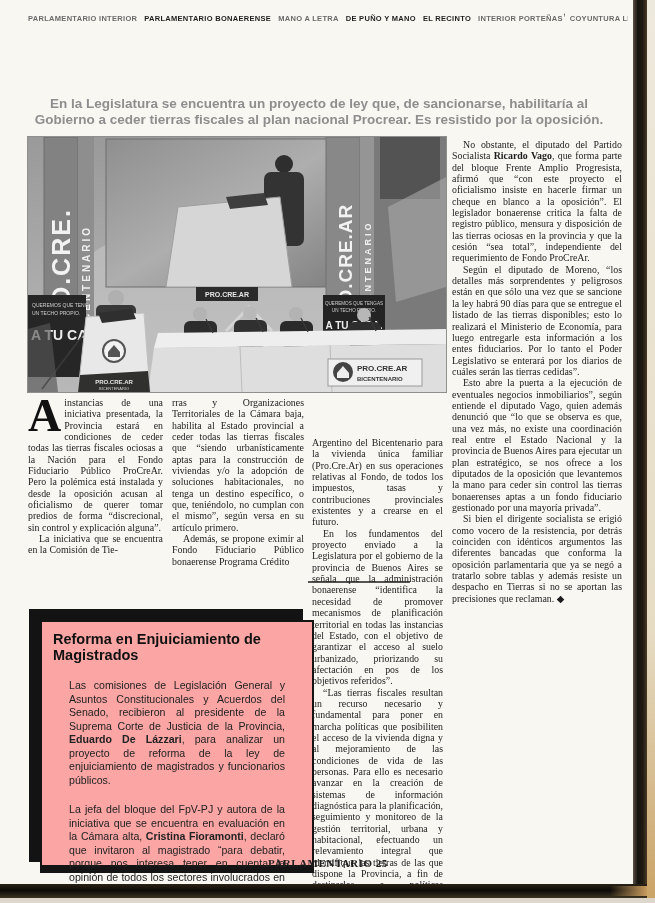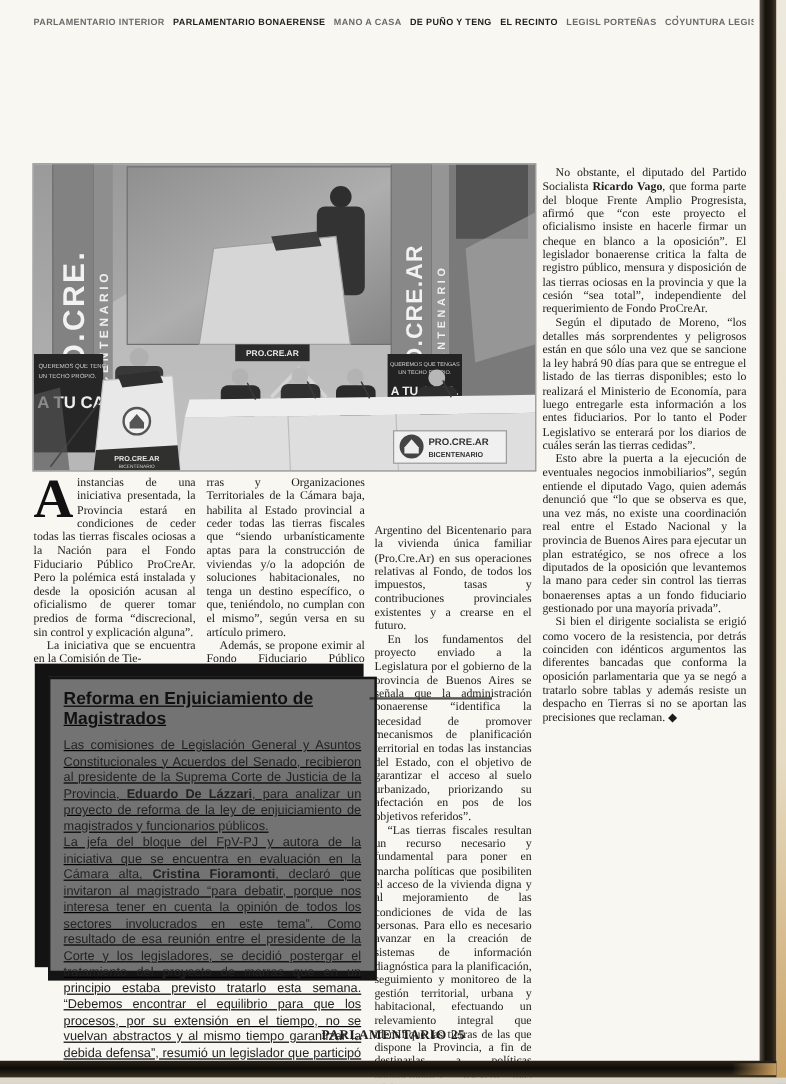--- a/index.html
+++ b/index.html
@@ -39,39 +39,40 @@
   .col1{left:28px;top:397px;width:135px;height:208px;}
   .col2{left:172px;top:397px;width:132px;height:208px;}
   .col3{left:312px;top:397px;width:131px;height:486px;margin-top:40px;}
   .col4{left:452px;top:139px;width:170px;height:742px;}
   .bp{margin:0;}
   .bp.ind{text-indent:11px;}
   .b{font-weight:bold;}
   .dropcap{float:left;font-size:46px;line-height:34px;font-weight:bold;padding:2px 3px 0 0;color:#111;}
 
   
-  .sidebar{position:absolute;left:40px;top:564px;width:248px;height:228px;background:#737373;
+  .sidebar{position:absolute;left:40px;top:620px;width:248px;height:228px;background:#fca5a5;
     border:2px solid #141414;border-bottom-width:8px;box-shadow:-11px -11px 0 #131313;
-    padding:9px 11px 6px 11px;text-decoration:underline;}
+    padding:9px 11px 6px 11px;}
   .sidebar-title{font-family:"Liberation Sans",sans-serif;font-weight:bold;font-size:14.5px;color:#111;margin:0 0 8px 0;}
-  .sidebar .sp{margin:0;font-family:"Liberation Sans",sans-serif;font-size:10.6px;line-height:13.5px;
+  .sidebar .sp{margin:16px;font-family:"Liberation Sans",sans-serif;font-size:10.6px;line-height:13.5px;
     color:#222;text-align:justify;text-indent:0;}
 
   .footer{position:absolute;left:268px;top:857px;font-family:"Liberation Serif",serif;
     font-weight:bold;font-size:11px;letter-spacing:.5px;color:#1f1f1f;}
 </style>
 </head>
 <body>
 
 <div class="scan">
   <div class="page">
 
-    <div class="kicker"><span>PARLAMENTARIO INTERIOR</span><span class="kb">PARLAMENTARIO BONAERENSE</span><span>MANO A CASA</span><span class="kb">DE PUÑO Y TENG</span><span class="kb">EL RECINTO</span><span>LEGISL PORTEÑAS</span><span>COYUNTURA LEGISL.</span></div>
-
-
+    <div class="kicker"><span>PARLAMENTARIO INTERIOR</span><span class="kb">PARLAMENTARIO BONAERENSE</span><span>MANO A LETRA</span><span class="kb">DE PUÑO Y MANO</span><span class="kb">EL RECINTO</span><span>INTERIOR PORTEÑAS</span><span>COYUNTURA LEGISL.</span></div>
+
+
+    <div class="subhead">En la Legislatura se encuentra un proyecto de ley que, de sancionarse, habilitaría al Gobierno a ceder tierras fiscales al plan nacional Procrear. Es resistido por la oposición.</div>
 
     <div class="photo">
       <svg width="418" height="255" viewBox="0 0 418 255">
         <defs>
           <linearGradient id="bgg" x1="0" y1="0" x2="0" y2="1">
             <stop offset="0" stop-color="#9a9a9a"></stop>
               <stop offset="1" stop-color="#b8b8b8"></stop>
           </linearGradient>
           <linearGradient id="scr" x1="0" y1="0" x2="1" y2="1">
             <stop offset="0" stop-color="#8f8f8f"></stop>

